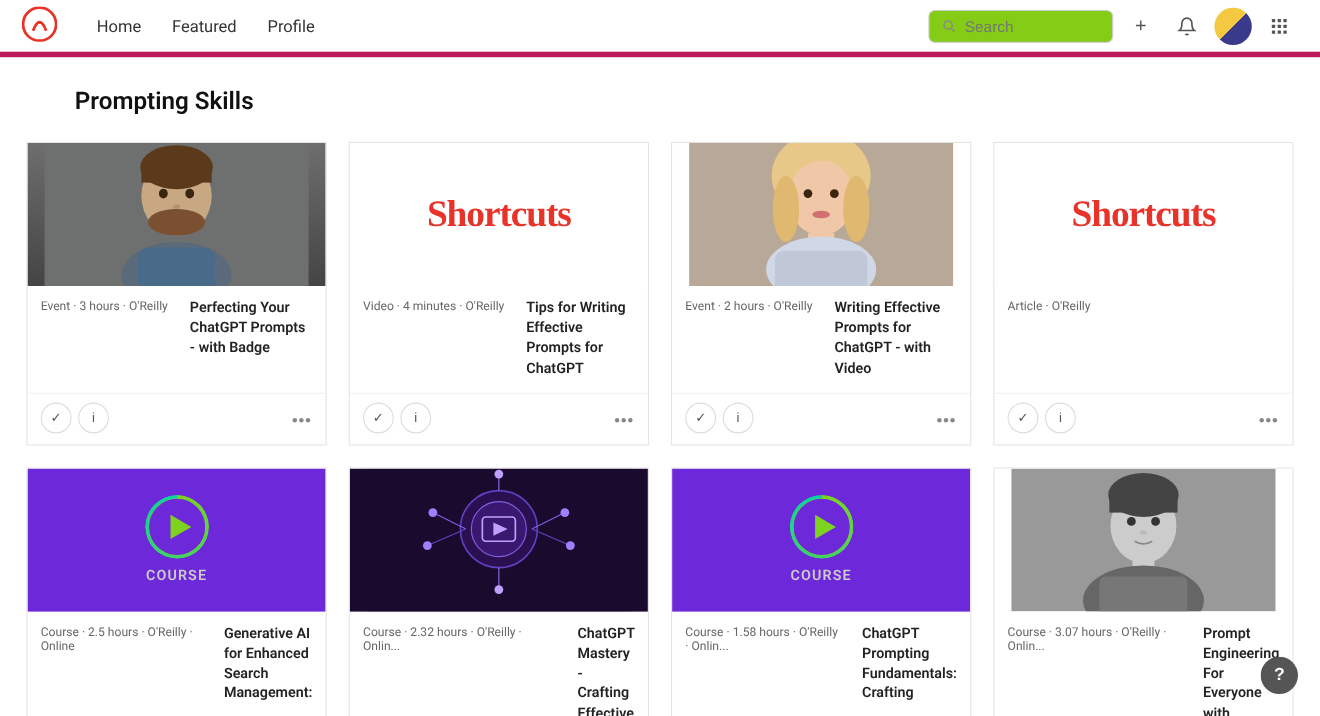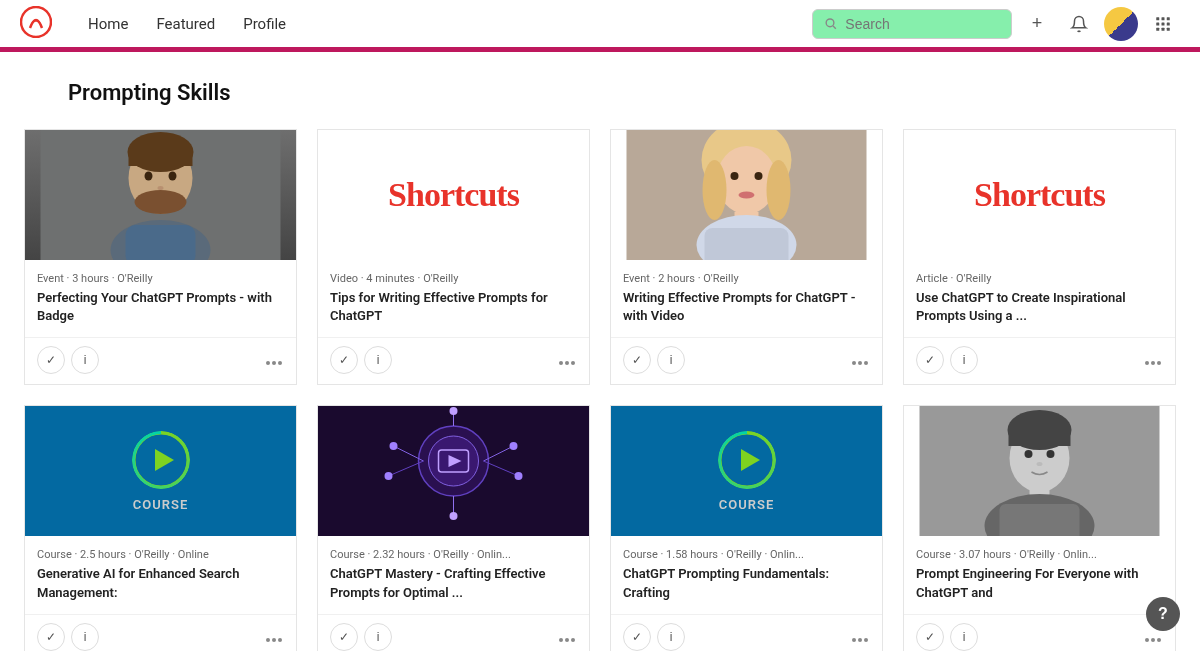--- a/index.html
+++ b/index.html
@@ -13,21 +13,21 @@
     .nav-logo { margin-right: 24px; }
     .nav-logo svg { width: 32px; height: 32px; }
     .nav-links { display: flex; gap: 4px; align-items: center; }
     .nav-link {
       padding: 6px 12px; border-radius: 4px; font-size: 15px; color: #333;
       cursor: pointer; text-decoration: none; font-weight: 400;
     }
     .nav-right { margin-left: auto; display: flex; align-items: center; gap: 8px; }
     .search-bar {
       display: flex; align-items: center; border: 1px solid #ccc; border-radius: 6px;
-      padding: 6px 12px; width: 200px; gap: 8px; background: #86efac; margin-left: 24px;
+      padding: 6px 12px; width: 168px; gap: 8px; background: #84cc16; margin-left: 24px;
     }
     .search-bar input {
       border: none; background: transparent; outline: none; font-size: 14px; width: 100%;
       color: #555;
     }
     .nav-icon-btn {
       width: 34px; height: 34px; display: flex; align-items: center; justify-content: center;
       border-radius: 50%; cursor: pointer; border: none; background: transparent;
       font-size: 18px; color: #555;
     }
@@ -48,29 +48,29 @@
     
     .card {
       border: 1px solid #e5e5e5; border-radius: 0; overflow: hidden;
       background: #fff; display: flex; flex-direction: column;
     }
     .card-thumb {
       width: 100%; height: 130px; object-fit: cover; overflow: hidden; position: relative;
       display: flex; align-items: center; justify-content: center;
     }
     .thumb-course {
-      background: #0369a1; display: flex; align-items: center; justify-content: center;
+      background: #6d28d9; display: flex; align-items: center; justify-content: center;
       flex-direction: column; height: 130px; position: relative;
     }
     .course-label {
       color: #ccc; font-size: 13px; font-weight: 600; letter-spacing: 1px;
       margin-top: 8px; text-transform: uppercase;
     }
 
-    .card-body { padding: 12px; flex: 1; display: flex; flex-direction: column; gap: 4px; }
+    .card-body { padding: 12px; flex: 1; display: flex; gap: 20px; }
     .card-meta { font-size: 11px; color: #666; }
     .card-title { font-size: 13px; font-weight: 600; color: #222; line-height: 1.4; flex: 1; }
 
     .card-actions {
       display: flex; align-items: center; gap: 6px; padding: 8px 12px 10px;
       border-top: 1px solid #f0f0f0;
     }
     .action-btn {
       width: 28px; height: 28px; border-radius: 50%; border: 1px solid #ddd;
       display: flex; align-items: center; justify-content: center; cursor: pointer;
@@ -265,21 +265,20 @@
     </div>
 
     <div class="card">
       <div class="card-thumb" style="background:#fff;height:130px;">
         <div style="display:flex;align-items:center;justify-content:center;height:130px;width:100%;">
           <span style="font-family:Georgia,serif;font-size:34px;font-weight:800;color:#e8332a;letter-spacing:-1px;">Shortcuts</span>
         </div>
       </div>
       <div class="card-body">
         <div class="card-meta">Article · O'Reilly</div>
-        <div class="card-title">Use ChatGPT to Create Inspirational Prompts Using a ...</div>
       </div>
       <div class="card-actions">
         <button class="action-btn">✓</button>
         <button class="action-btn">i</button>
         <button class="action-more">
           <span class="action-dots">
             <span class="dot"></span>
               <span class="dot"></span>
               <span class="dot"></span>
           </span>

